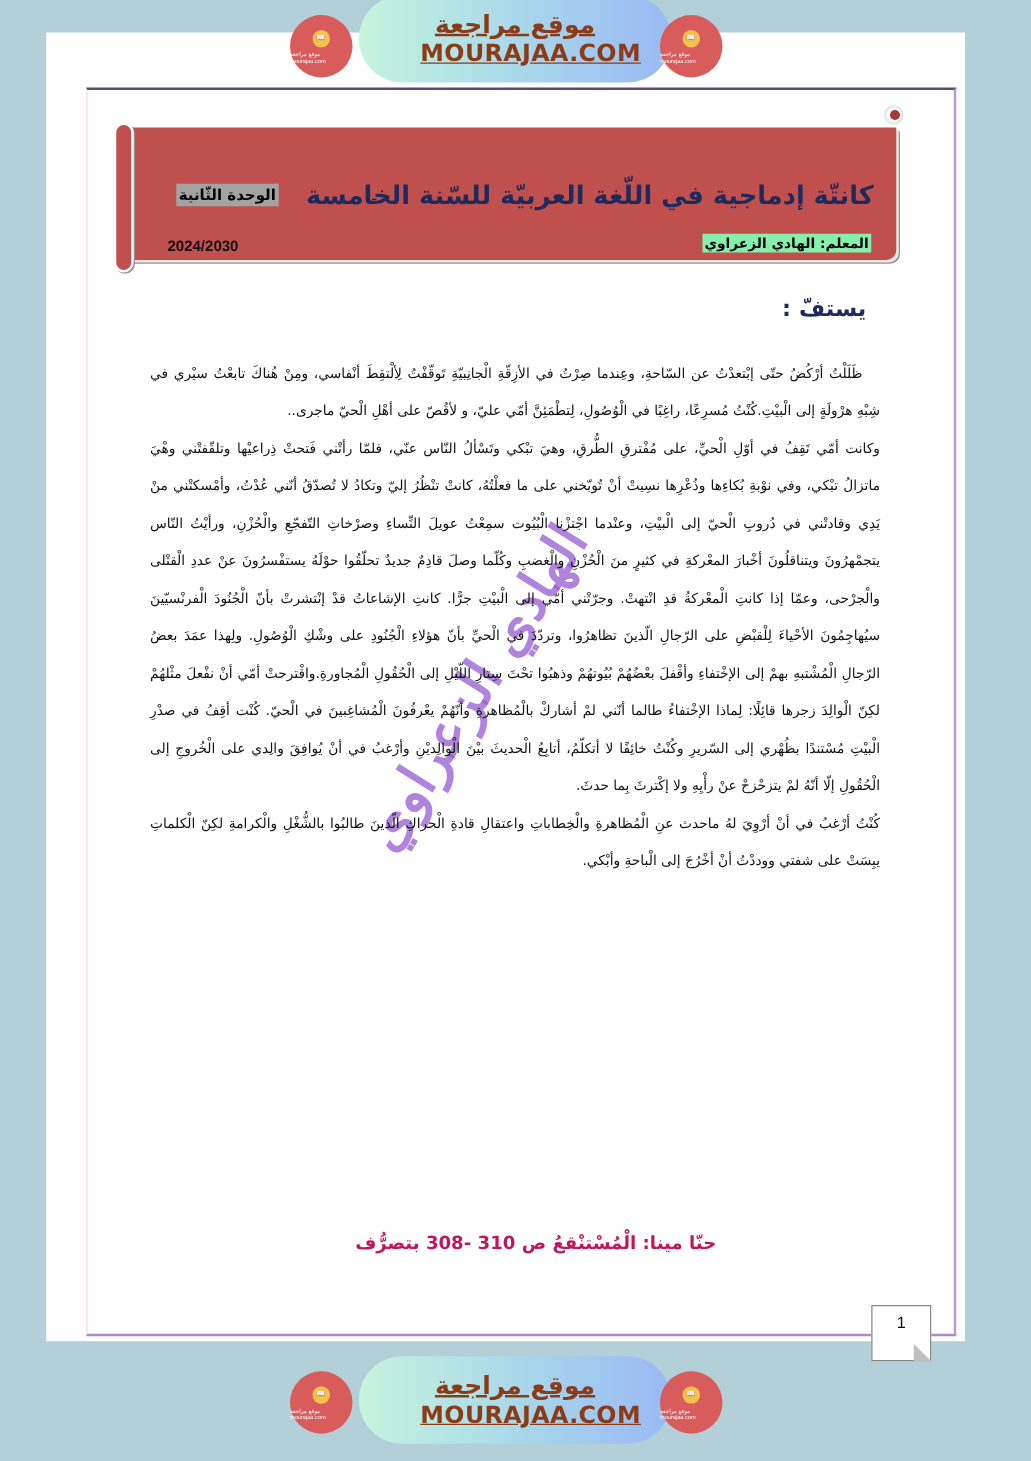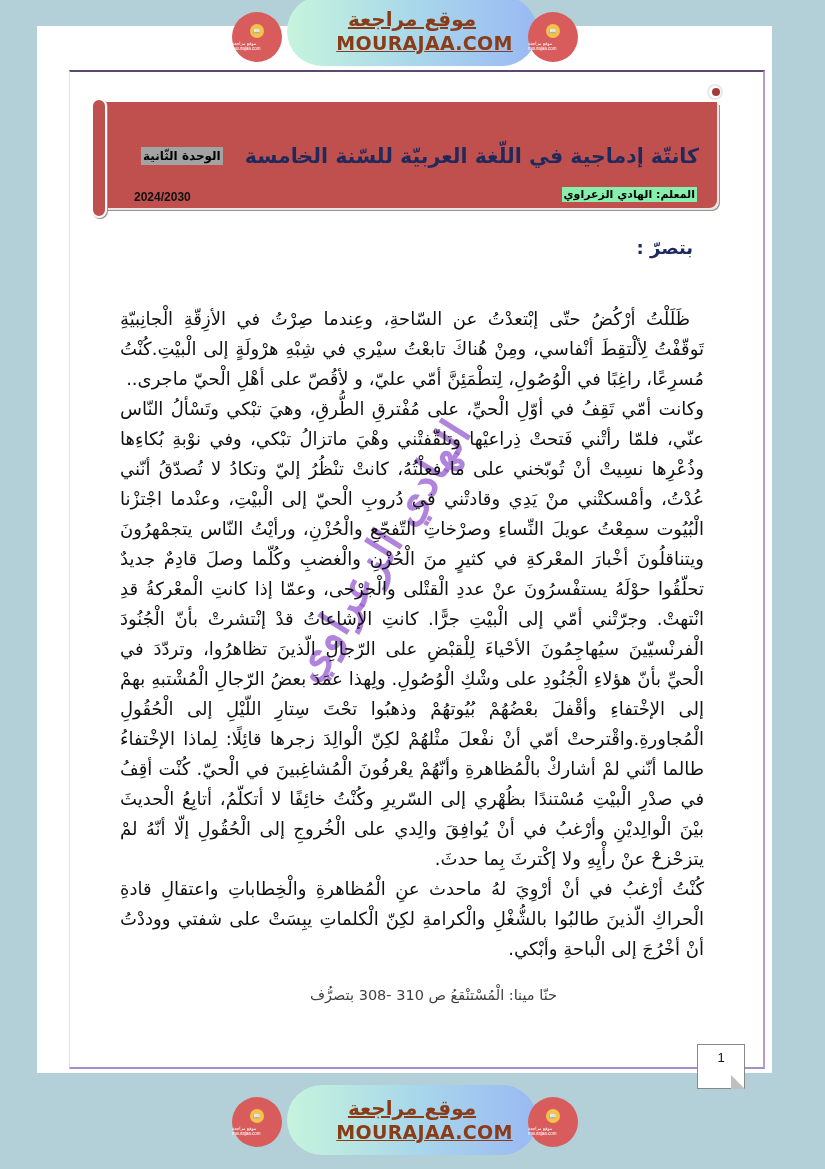--- a/index.html
+++ b/index.html
@@ -97,30 +97,30 @@
     position: absolute; right: 20px; top: 85px; background: #86efac; color: #000;
     font-weight: bold; font-size: 11px; padding: 1px 2px; direction: rtl;
     font-family: "DejaVu Sans", sans-serif;
   }
   
   .section-title {
     position: absolute; right: 132px; top: 237px; color: #1f2a5c; font-weight: bold;
     font-size: 18px; direction: rtl; font-family: "DejaVu Sans", sans-serif;
   }
   .content {
-    position: absolute; left: 120px; width: 584px; top: 304px;
+    position: absolute; left: 120px; width: 584px; top: 284px;
     direction: rtl; text-align: justify; text-align-last: right;
-    color: #111; font-family: "DejaVu Sans", sans-serif; font-size: 18px;
+    color: #111; font-family: "DejaVu Sans", sans-serif; font-size: 11px;
     line-height: 30px;
   }
   .para { text-indent: 14px; }
   .para-noindent { text-indent: 0; }
   .source {
-    position: absolute; right: 268px; top: 987px; direction: rtl; font-weight: normal;
-    font-size: 14.5px; color: #404040; font-family: "DejaVu Sans", sans-serif;
+    position: absolute; right: 252px; top: 987px; direction: rtl; font-weight: bold;
+    font-size: 14.5px; color: #be185d; font-family: "DejaVu Sans", sans-serif;
   }
   .watermark {
     position: absolute; left: 300px; top: 410px; width: 160px; height: 280px;
     color: rgba(150, 90, 210, 0.75); font-size: 44px; font-weight: bold;
     transform: rotate(-58deg); transform-origin: center;
     display: flex; align-items: center; justify-content: center; white-space: nowrap;
     pointer-events: none; direction: rtl; font-family: "DejaVu Serif", serif;
   }
   .page-num {
     position: absolute; left: 697px; top: 1044px; width: 48px; height: 45px;
@@ -156,21 +156,21 @@
     <div class="title">كانتّة إدماجية في اللّغة العربيّة للسّنة الخامسة</div>
     <div class="dash">-</div>
     <div class="unit">الوحدة الثّانية</div>
     <div class="year">2024/2030</div>
     <div class="teacher">المعلم: الهادي الزعراوي</div>
   </div>
   <div class="scroll-left"></div>
   <div class="scroll-curl-tr"></div>
 </div>
 
-<div class="section-title">بتصرّ :</div>
+<div class="section-title">يستفّ :</div>
 
 <div class="watermark">الهادي الزعراوي</div>
 
 <div class="content">
   <p class="para">ظَلَلْتُ أرْكُضُ حتّى إبْتعدْتُ عن السّاحةِ، وعِندما صِرْتُ في الأزِقّةِ الْجانِبيّةِ تَوقّفْتُ لِألْتقِطَ أنْفاسي، ومِنْ هُناكَ تابعْتُ سيْري في شِبْهِ هرْولَةٍ إلى الْبيْتِ.كُنْتُ مُسرِعًا، راغِبًا في الْوُصُولِ، لِتطْمَئِنَّ أمّي عليّ، و لأقُصّ على أهْلِ الْحيّ ماجرى..</p>
   <p class="para-noindent">وكانت أمّي تَقِفُ في أوّلِ الْحيِّ، على مُفْترقِ الطُّرقِ، وهيَ تبْكي وتَسْألُ النّاس عنّي، فلمّا رأتْني فَتحتْ ذِراعيْها وتلقّفتْني وهْيَ ماتزالُ تبْكي، وفي نوْبةِ بُكاءِها وذُعْرِها نسِيتْ أنْ تُوبّخني على ما فعلْتُهُ، كانتْ تنْظُرُ إليّ وتكادُ لا تُصدّقُ أنّني عُدْتُ، وأمْسكتْني منْ يَدِي وقادتْني في دُروبِ الْحيّ إلى الْبيْتِ، وعنْدما اجْتزْنا الْبُيُوت سمِعْتُ عويلَ النِّساءِ وصرْخاتِ التّفجّعِ والْحُزْنِ، ورأيْتُ النّاس يتجمْهرُونَ ويتناقلُونَ أخْبارَ المعْركةِ في كثيرٍ منَ الْحُزْنِ والْغضبِ وكُلّما وصلَ قادِمٌ جديدٌ تحلّقُوا حوْلَهُ يستفْسرُونَ عنْ عددِ الْقتْلى والْجرْحى، وعمّا إذا كانتِ الْمعْركةُ قدِ انْتهتْ. وجرّتْني أمّي إلى الْبيْتِ جرًّا. كانتِ الإشاعاتُ قدْ إنْتشرتْ بأنّ الْجُنُودَ الْفرنْسيّينَ سيُهاجِمُونَ الأحْياءَ لِلْقبْضِ على الرّجالِ الّذينَ تظاهرُوا، وتردّدَ في الْحيِّ بأنّ هؤلاءِ الْجُنُودِ على وشْكِ الْوُصُولِ. ولِهذا عمَدَ بعضُ الرّجالِ الْمُشْتبهِ بهمْ إلى الإخْتفاءِ وأقْفلَ بعْضُهُمْ بُيُوتهُمْ وذهبُوا تحْتَ سِتارِ اللّيْلِ إلى الْحُقُولِ الْمُجاورةِ.واقْترحتْ أمّي أنْ نفْعلَ مثْلهُمْ لكِنّ الْوالِدَ زجرها قائِلًا: لِماذا الإخْتفاءُ طالما أنّني لمْ أشاركْ بالْمُظاهرةِ وأنّهُمْ يعْرفُونَ الْمُشاغِبينَ في الْحيّ. كُنْت أقِفُ في صدْرِ الْبيْتِ مُسْتندًا بظُهْري إلى السّريرِ وكُنْتُ خائِفًا لا أتكلّمُ، أتابِعُ الْحديثَ بيْنَ الْوالِديْنِ وأرْغبُ في أنْ يُوافِقَ والِدي على الْخُروجِ إلى الْحُقُولِ إلّا أنّهُ لمْ يتزحْزحْ عنْ رأْيِهِ ولا إكْترثَ بِما حدثَ.</p>
   <p class="para-noindent">كُنْتُ أرْغبُ في أنْ أرْوِيَ لهُ ماحدث عنِ الْمُظاهرةِ والْخِطاباتِ واعتقالِ قادةِ الْحراكِ الّذينَ طالبُوا بالشُّغْلِ والْكرامةِ لكِنّ الْكلماتِ يبِسَتْ على شفتي ووددْتُ أنْ أخْرُجَ إلى الْباحةِ وأبْكي.</p>
 </div>
 
 <div class="source">حنّا مينا: الْمُسْتنْقعُ ص 310 -308 بتصرُّف</div>

